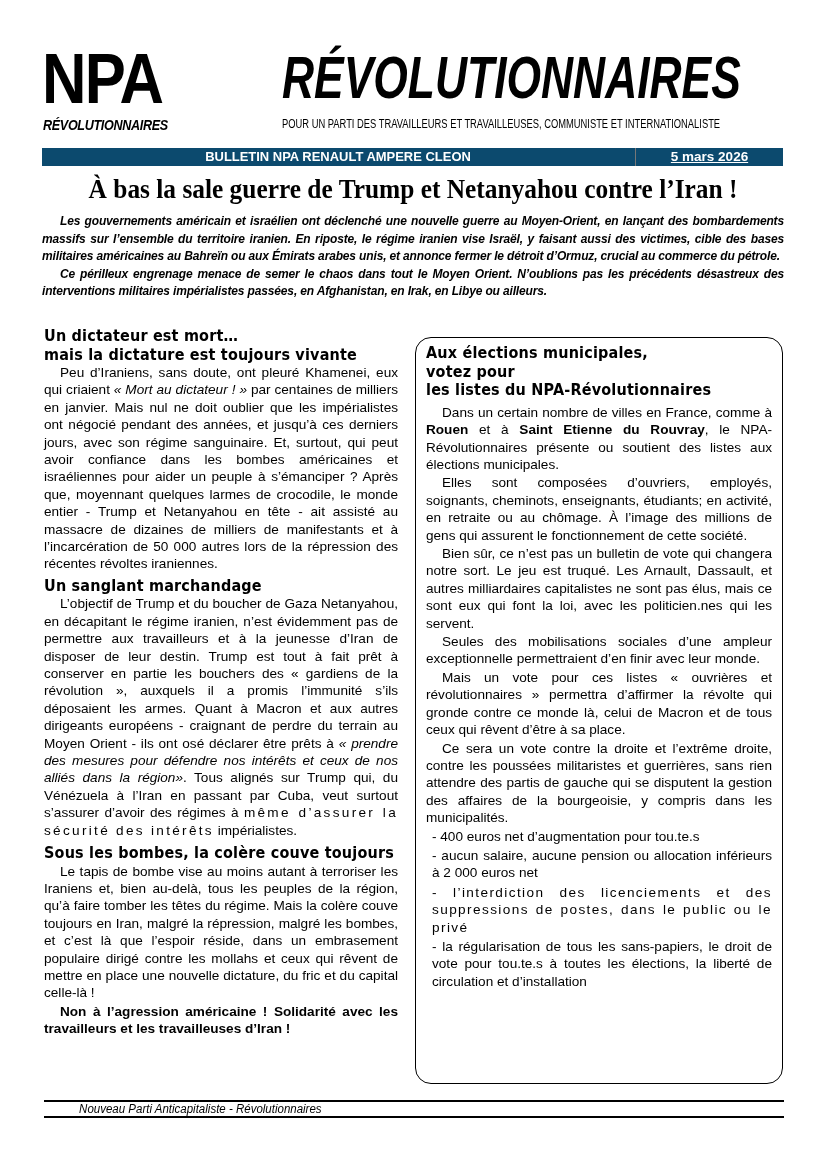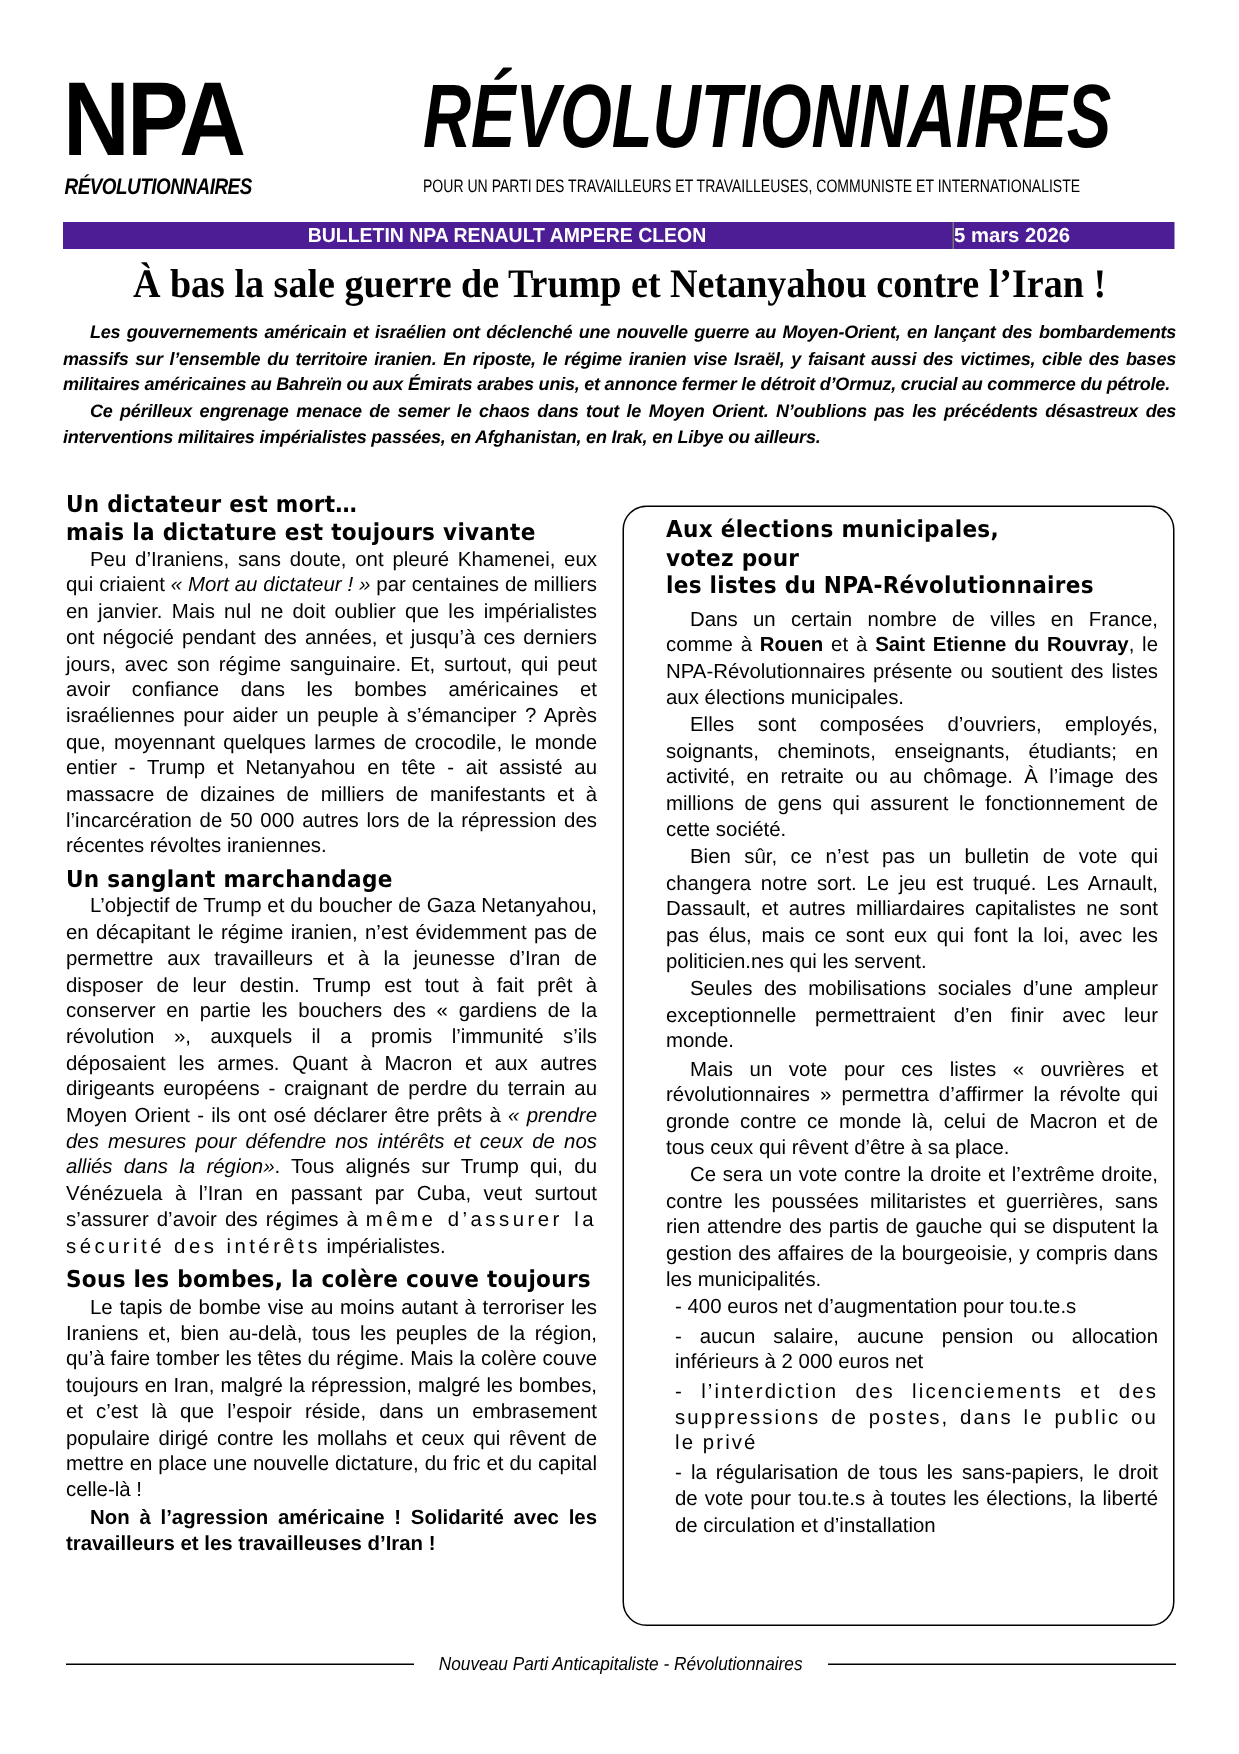--- a/index.html
+++ b/index.html
@@ -27,26 +27,26 @@
   }
   .mast-tagline {
     position: absolute; left: 282px; top: 117px;
     font-family: "Liberation Sans", sans-serif; font-size: 12px; letter-spacing: 0px;
     transform: scaleX(0.78); transform-origin: left top; white-space: nowrap;
   }
 
   
   .bar {
     position: absolute; left: 42px; top: 148px; width: 741px; height: 18px;
-    background: #4c1d95; color: #fff;
+    background: #0c4a6e; color: #fff;
     font-weight: 700; font-size: 13.5px; line-height: 18px;
   }
   .bar .bulletin { position: absolute; left: 0; width: 592px; text-align: center; transform: scaleX(0.96); }
   .bar .divider { position: absolute; left: 593px; top: 0; width: 1px; height: 18px; background: #777; }
-  .bar .date { position: absolute; left: 594px; width: 147px; text-align: left; }
+  .bar .date { position: absolute; left: 594px; width: 147px; text-align: center; text-decoration: underline; }
 
   
   .headline {
     position: absolute; left: 0; width: 826px; top: 172px; text-align: center;
     font-family: "Liberation Serif", "DejaVu Serif", serif; font-weight: 700;
     font-size: 27px; line-height: 34px;
     transform: scaleX(0.94);
   }
 
   
@@ -68,38 +68,38 @@
     transform: scaleX(0.93); transform-origin: left top; white-space: nowrap;
   }
   .left-col p { text-indent: 16px; }
   .spaced { letter-spacing: 2.3px; }
   .closing { font-weight: 700; text-indent: 16px; margin-top: 1px; }
 
   
   .elect-box {
     position: absolute; left: 415px; top: 337px; width: 368px; height: 747px;
     border: 1.6px solid #000; border-radius: 16px;
-    padding: 6px 10px 0 28px;
+    padding: 6px 10px 0 10px;
     font-size: 13.6px; line-height: 17.4px; text-align: justify;
   }
   .elect-box .box-title {
     font-family: "DejaVu Sans", sans-serif; font-weight: 700;
     font-size: 15.5px; line-height: 18.6px; letter-spacing: 0.2px;
     transform: scaleX(0.93); transform-origin: left top; white-space: nowrap;
     margin-bottom: 4px;
   }
   .elect-box p { text-indent: 16px; margin-bottom: 1px; }
   .elect-box .demand { text-indent: 0; padding-left: 6px; margin-bottom: 2px; }
   .elect-box .demand.spaced2 { letter-spacing: 1.4px; }
   .elect-box .final { font-weight: 700; margin-top: 3px; }
 
   
   .footer {
     position: absolute; left: 44px; top: 1100px; width: 740px; height: 18px;
-    display: flex; align-items: center;
+    display: flex;  flex-direction: column;
   }
   .footer .rule { flex: 1; height: 1px; background: #000; }
   .footer .text { padding: 0 6px; font-style: italic; font-size: 12.5px; transform: scaleX(0.92); white-space: nowrap; }
 </style>
 </head>
 <body>
 
 <div class="logo-npa">NPA</div>
 <div class="logo-sub">RÉVOLUTIONNAIRES</div>
 <div class="mast-title">RÉVOLUTIONNAIRES</div>

